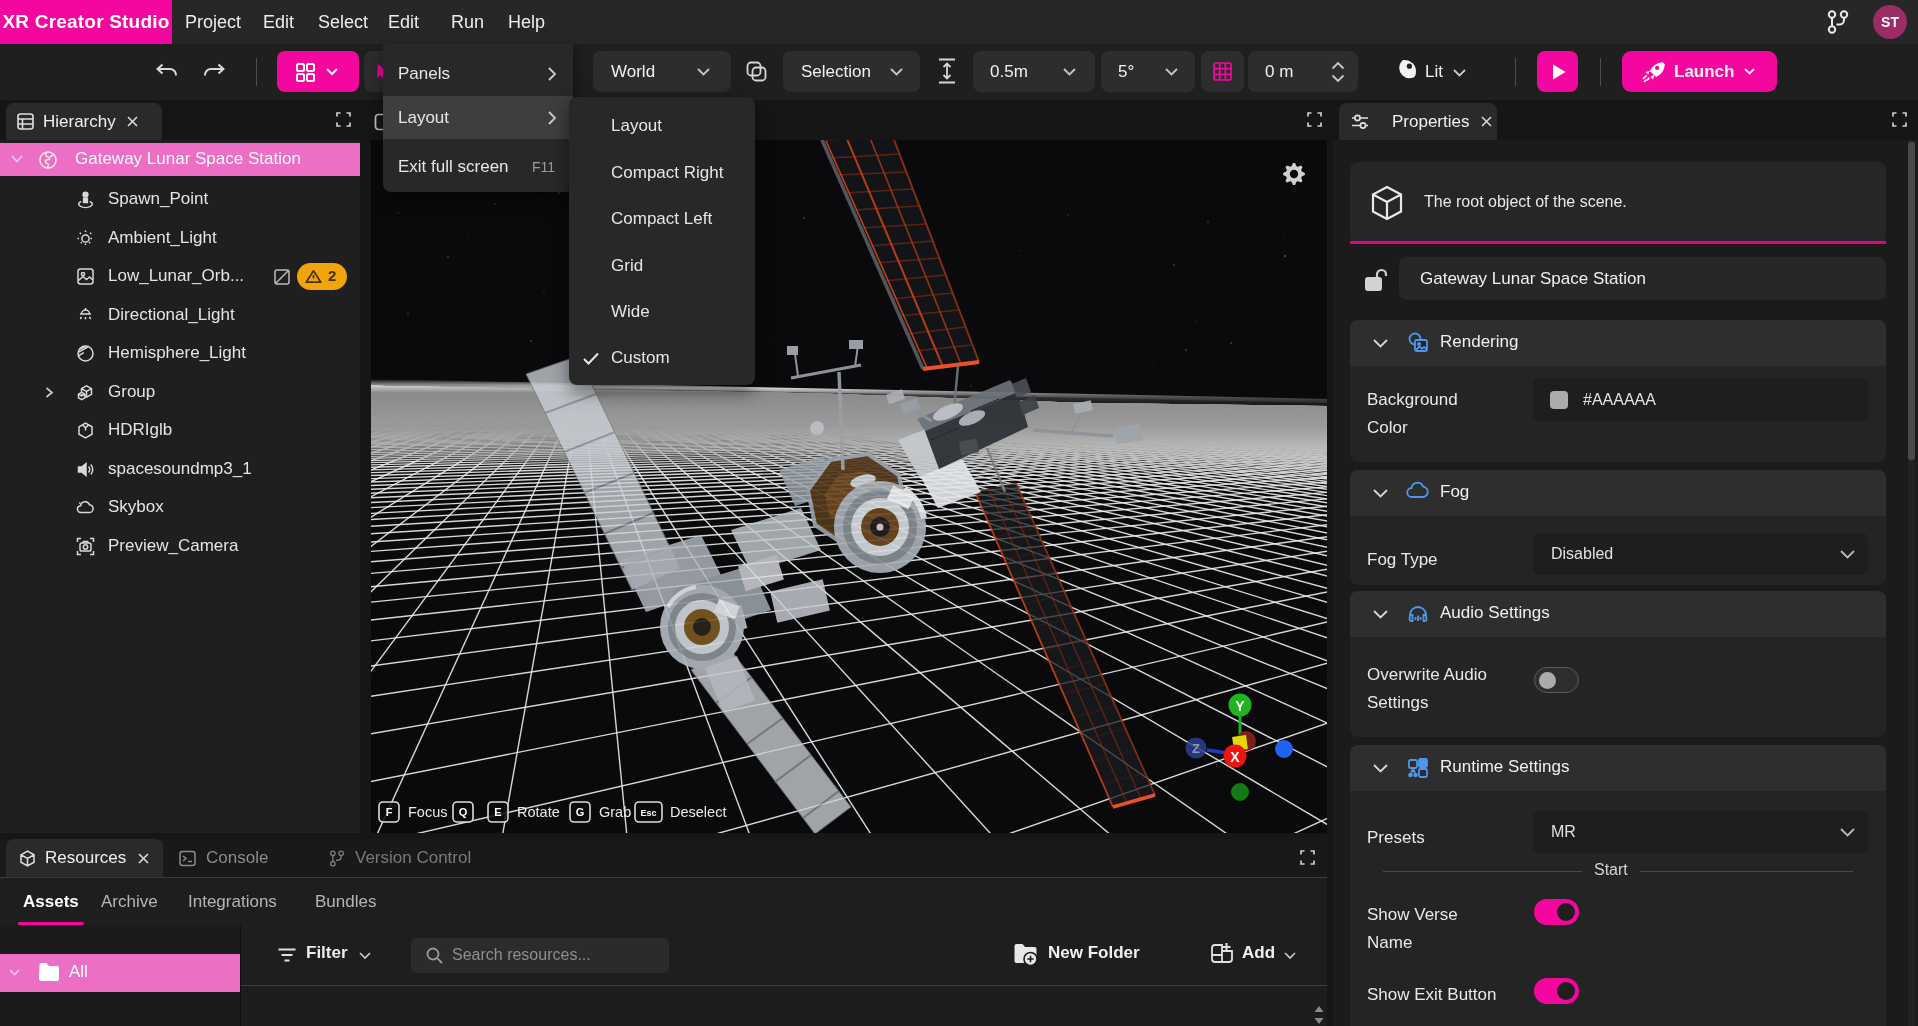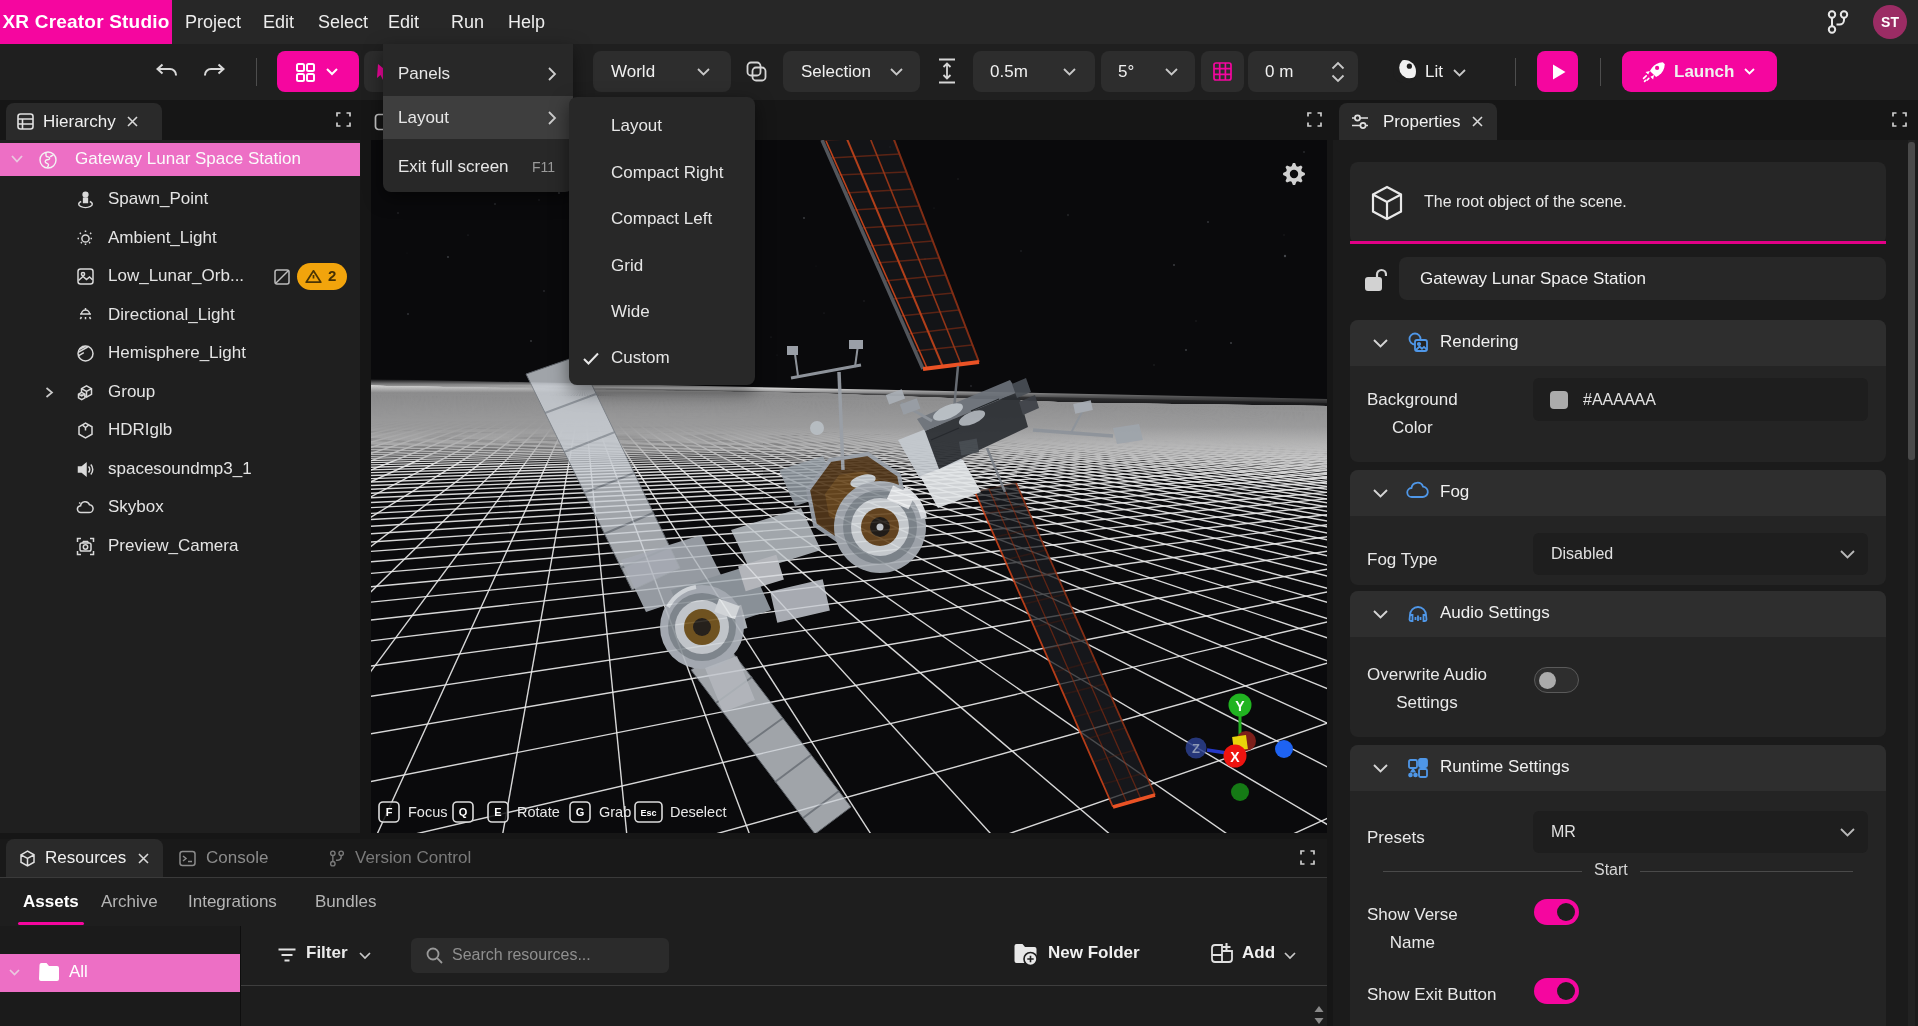--- a/index.html
+++ b/index.html
@@ -31,21 +31,21 @@
   .hrow { position:absolute; left:0; width:360px; height:38px; color:#e4e4e4; font-size:17px; }
   .hrow .lbl { position:absolute; left:108px; top:9px; white-space:nowrap; }
   .hrow svg.icon { position:absolute; left:76px; top:10px; }
   #rootrow { position:absolute; left:0; top:143px; width:360px; height:33px; background:#ed6fc5;
     color:#fbfbfb; font-size:17px; }
   
   #vptabbar { position:absolute; left:371px; top:103px; width:956px; height:37px; }
   #scene { position:absolute; left:371px; top:140px; width:956px; height:693px; background:#0a0a0c; overflow:hidden;}
   
   #propbody { left:1333px; top:140px; width:585px; height:886px; background:#1b1b1b; }
-  .card { position:absolute; left:17px; width:536px; background:#242424; border-radius:8px;text-align:center; }
+  .card { position:absolute; left:17px; width:536px; background:#242424; border-radius:8px; }
   .cardhead { position:absolute; left:0; top:0; width:100%; height:46px; background:#2e2e2e;
     border-radius:8px 8px 0 0; color:#f0f0f0; font-size:17px; font-weight:500;}
   .plabel { position:absolute; left:17px; color:#e8e8e8; font-size:17px; line-height:28px; }
   .pinput { position:absolute; left:183px; width:335px; background:#1e1e1e; border-radius:6px;
     color:#e0e0e0; font-size:16px; display:flex; align-items:center; }
   .toggle { position:absolute; left:184px; width:45px; height:26px; border-radius:13px; }
   .toggle.off { background:#2e2e2e; border:1px solid #5a5a5a; }
   .toggle.off::after { content:""; position:absolute; left:4px; top:4px; width:17px; height:17px;
     border-radius:50%; background:#ababab; }
   .toggle.on { background:#f5069f; }
@@ -1154,21 +1154,21 @@
       <text x="299" y="677" font-size="14.5" fill="#e8e8e8" font-family="Liberation Sans">Deselect</text>
 </svg>
 </div>
 
 <div class="tab" style="left:1339px; width:158px;">
   <svg style="margin-left:11px;" width="20" height="20" viewBox="0 0 20 20" fill="none" stroke="#e0e0e0" stroke-width="1.7">
     <path d="M2 6 h16 M2 13.5 h16"></path>
       <circle cx="7.5" cy="6" r="2.6" fill="#2a2a2a"></circle>
       <circle cx="13" cy="13.5" r="2.6" fill="#2a2a2a"></circle>
   </svg>
-  <span style="margin-left:13px;">Properties</span>
+  <span style="margin-left:22px;">Properties</span>
   <svg style="margin-left:11px;" width="13" height="13" viewBox="0 0 13 13" stroke="#d8d8d8" stroke-width="1.6">
       <path d="M2 2 L11 11 M11 2 L2 11"></path>
     </svg>
 </div>
 <svg class="fsico" style="left:1892px; top:112px;" width="15" height="15" viewBox="0 0 15 15" fill="none" stroke="#cdcdcd" stroke-width="1.7">
   <path d="M1 4.5 V1 H4.5 M10.5 1 H14 V4.5 M14 10.5 V14 H10.5 M4.5 14 H1 V10.5"></path>
 </svg>
 <div class="panelbody" id="propbody">
   <div class="card" style="top:22px; height:82px; background:#262626;">
   <div style="position:absolute;left:0;bottom:0;width:536px;height:3px;background:#e20087;"></div>

